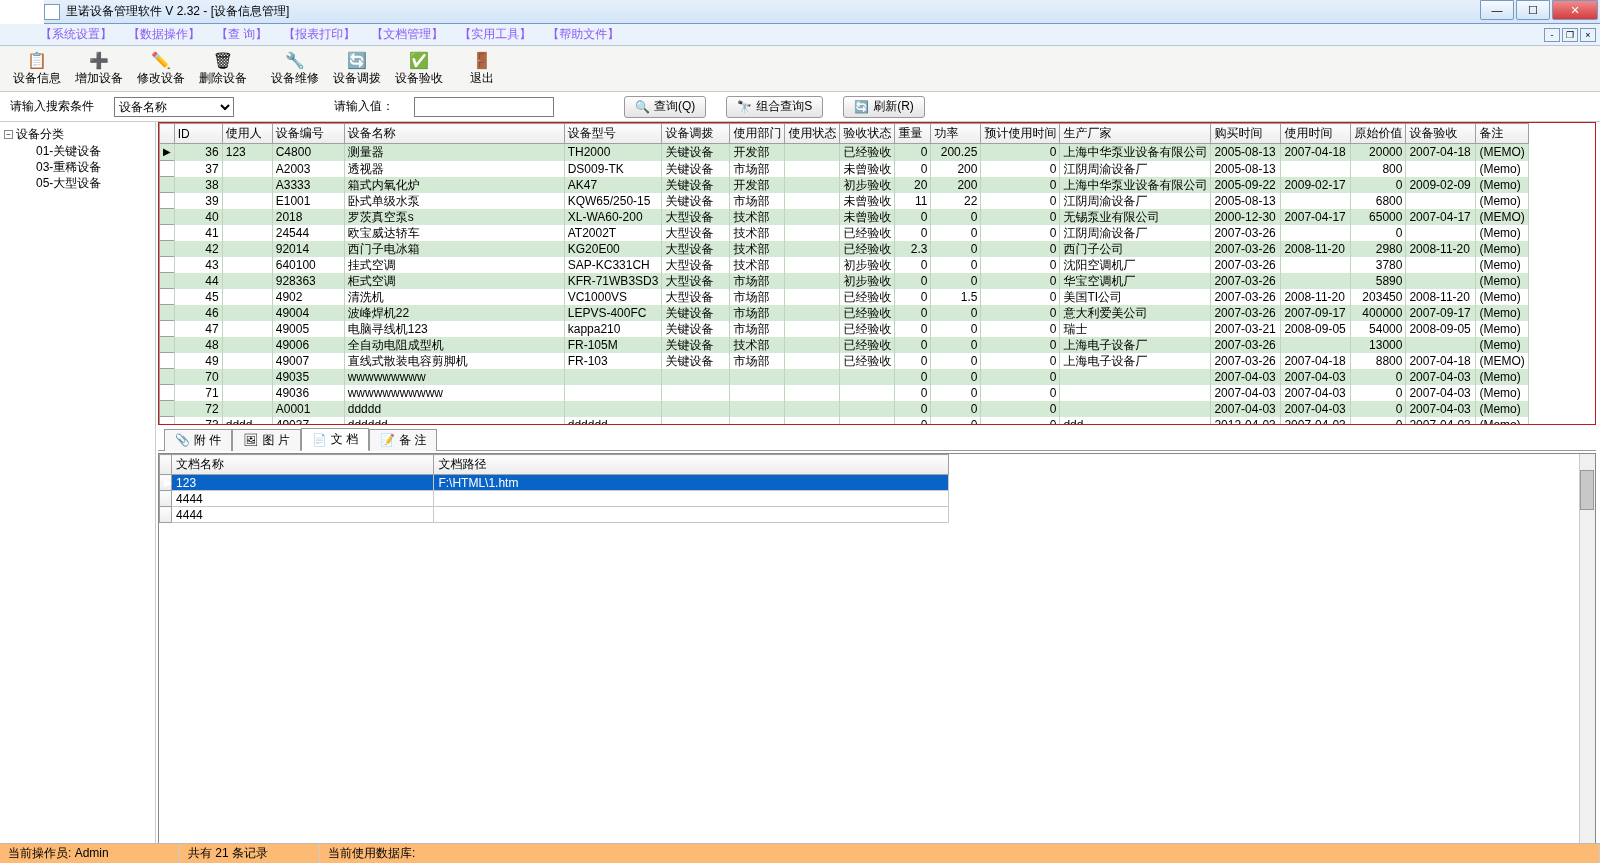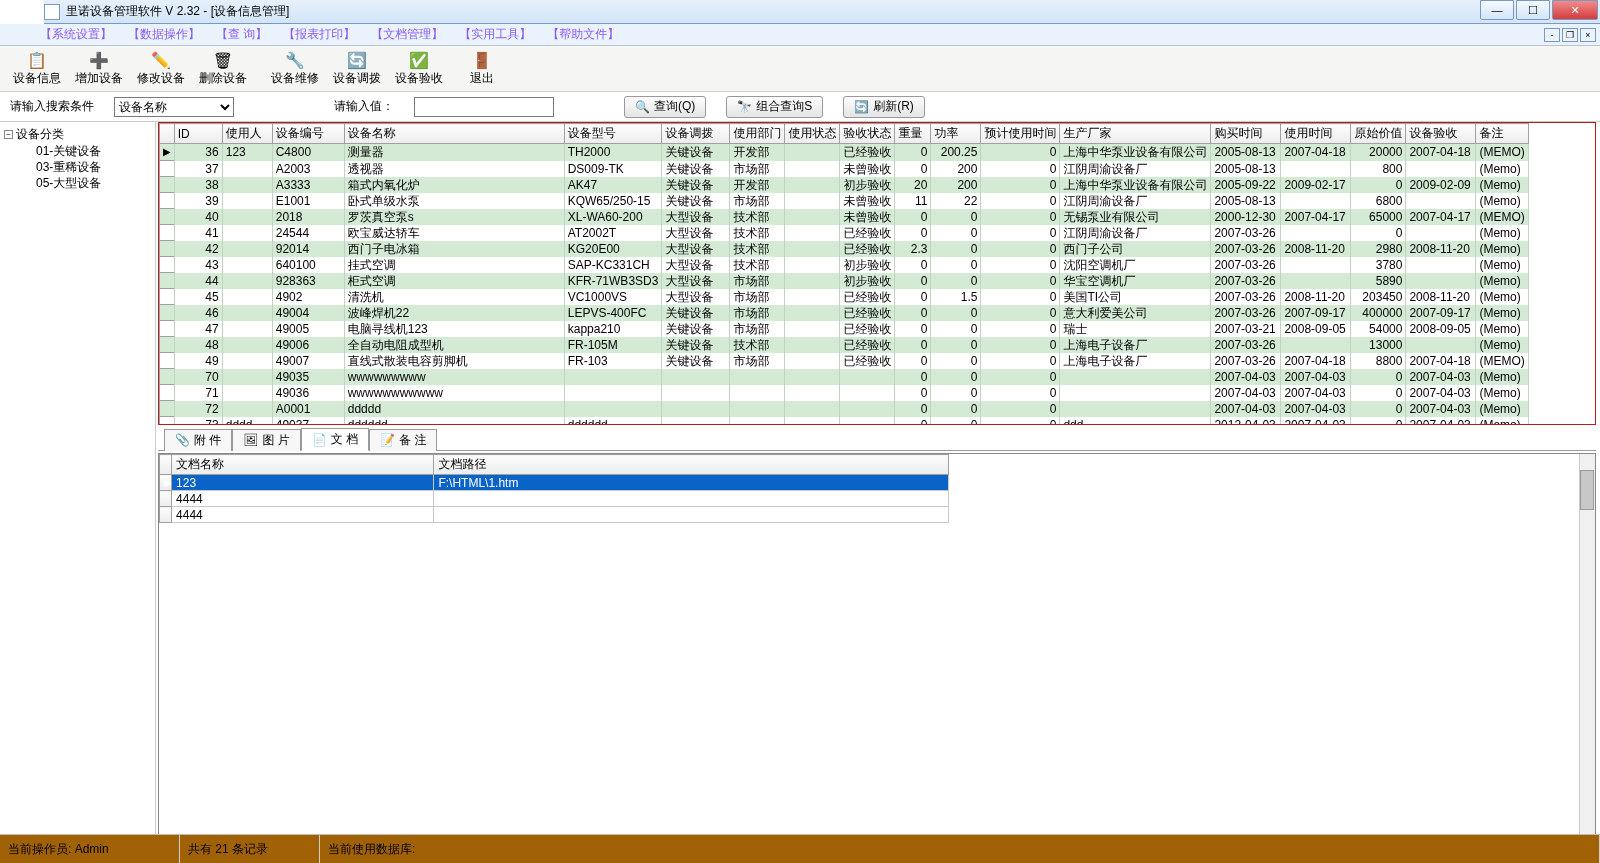--- a/index.html
+++ b/index.html
@@ -62,21 +62,21 @@
 .tab-icn { font-size: 12px; }
 
 
 .lower-grid-wrap { flex: 1; border: 1px solid #888; margin: 2px 4px 2px 2px; overflow: auto; background:#fff; position:relative;}
 table.lower { border-collapse: collapse; table-layout: fixed; width: 790px;}
 table.lower th { background: linear-gradient(#fdfdfd,#ececec); border: 1px solid #a0a0a0; padding: 1px 4px; text-align: left; font-weight: normal; height:16px;}
 table.lower td { border: 1px solid #c8c8c8; padding: 0 4px; height: 16px; }
 table.lower tr.sel td { background: #0a64c8; color: #fff; }
 
 
-.status-bar { position: absolute; bottom: 0; left: 0; right: 0; height: 29px; background: #a16207; border-top: 1px solid #bbb; display: flex; align-items: center; }
+.status-bar { position: absolute; bottom: 0; left: 0; right: 0; height: 20px; background: #fdba74; border-top: 1px solid #bbb; display: flex; align-items: center; }
 .status-cell { padding: 0 8px; border-right: 1px solid #ccc; height: 100%; display: flex; align-items: center; }
 
 .vscroll-fake { position:absolute; right:0; top:0; bottom:0; width:16px; background:#f0f0f0; border-left:1px solid #ccc;}
 .vscroll-thumb { position:absolute; right:1px; top:16px; width:14px; height:40px; background:#c8c8c8; border:1px solid #999;}
 </style>
 </head>
 <body>
 
 <div class="title-bar">
   <div class="app-icon"></div>

